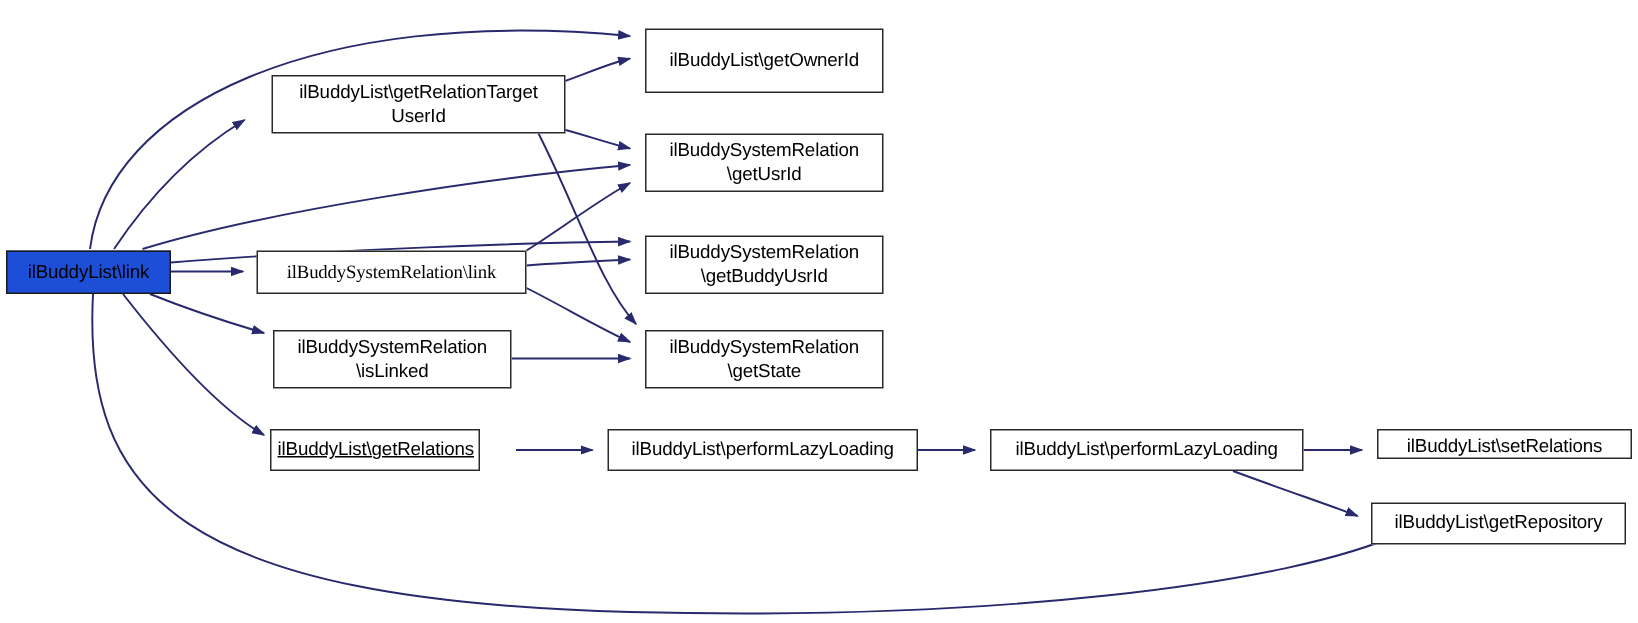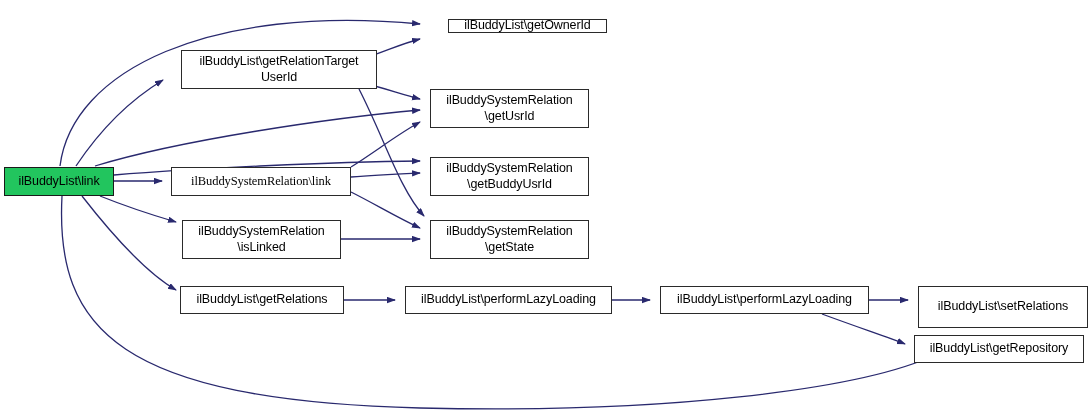--- a/index.html
+++ b/index.html
@@ -30,21 +30,21 @@
     align-items:center;
     justify-content:center;
     text-align:center;
     font-size:12.5px;
     line-height:1.22;
     letter-spacing:-0.1px;
     white-space:pre-line;
     padding:0 4px;
   }
   .node.root{
-    background:#22c55e;
+    background:#1d4ed8;
     border-color:#1a1a1a;
   }
   .node-label{
     display:block;
     width:100%;
     white-space:pre-line;
   }
 </style>
 </head>
 <body>
@@ -78,26 +78,26 @@
         <path d="M 822 314 C 860 328 890 338 905 344" fill="none" stroke="#29296e" stroke-width="1.3" marker-end="url(#arrow)"></path>
       </g>
   </svg>
   <div id="node-layer">
       <div class="node root" style="left: 4px; top: 167px; width: 110px; height: 29px;"><span class="node-label">ilBuddyList\link</span></div>
       <div class="node" style="left: 181px; top: 50px; width: 196px; height: 39px;"><span class="node-label">ilBuddyList\getRelationTarget
 UserId</span></div>
       <div class="node" style="left: 171px; top: 167px; width: 180px; height: 29px; font-family: Liberation Serif, serif;"><span class="node-label">ilBuddySystemRelation\link</span></div>
       <div class="node" style="left: 182px; top: 220px; width: 159px; height: 39px;"><span class="node-label">ilBuddySystemRelation
 \isLinked</span></div>
-      <div class="node" style="left: 180px; top: 286px; width: 164px; height: 28px;"><span class="node-label">ilBuddyList\getRelations</span></div>
-      <div class="node" style="left: 430px; top: 19px; width: 159px; height: 14px; margin-left: 18px;"><span class="node-label">ilBuddyList\getOwnerId</span></div>
+      <div class="node" style="left: 180px; top: 286px; width: 140px; height: 28px; text-decoration: underline;"><span class="node-label">ilBuddyList\getRelations</span></div>
+      <div class="node" style="left: 430px; top: 19px; width: 159px; height: 43px;"><span class="node-label">ilBuddyList\getOwnerId</span></div>
       <div class="node" style="left: 430px; top: 89px; width: 159px; height: 39px;"><span class="node-label">ilBuddySystemRelation
 \getUsrId</span></div>
       <div class="node" style="left: 430px; top: 157px; width: 159px; height: 39px;"><span class="node-label">ilBuddySystemRelation
 \getBuddyUsrId</span></div>
       <div class="node" style="left: 430px; top: 220px; width: 159px; height: 39px;"><span class="node-label">ilBuddySystemRelation
 \getState</span></div>
       <div class="node" style="left: 405px; top: 286px; width: 207px; height: 28px;"><span class="node-label">ilBuddyList\performLazyLoading</span></div>
       <div class="node" style="left: 660px; top: 286px; width: 209px; height: 28px;"><span class="node-label">ilBuddyList\performLazyLoading</span></div>
-      <div class="node" style="left: 918px; top: 286px; width: 170px; height: 42px;"><span class="node-label">ilBuddyList\setRelations</span></div>
+      <div class="node" style="left: 918px; top: 286px; width: 170px; height: 20px; align-items: flex-end;"><span class="node-label">ilBuddyList\setRelations</span></div>
       <div class="node" style="left: 914px; top: 335px; width: 170px; height: 28px;"><span class="node-label">ilBuddyList\getRepository</span></div>
     </div>
 </div>
 
 </body></html>

